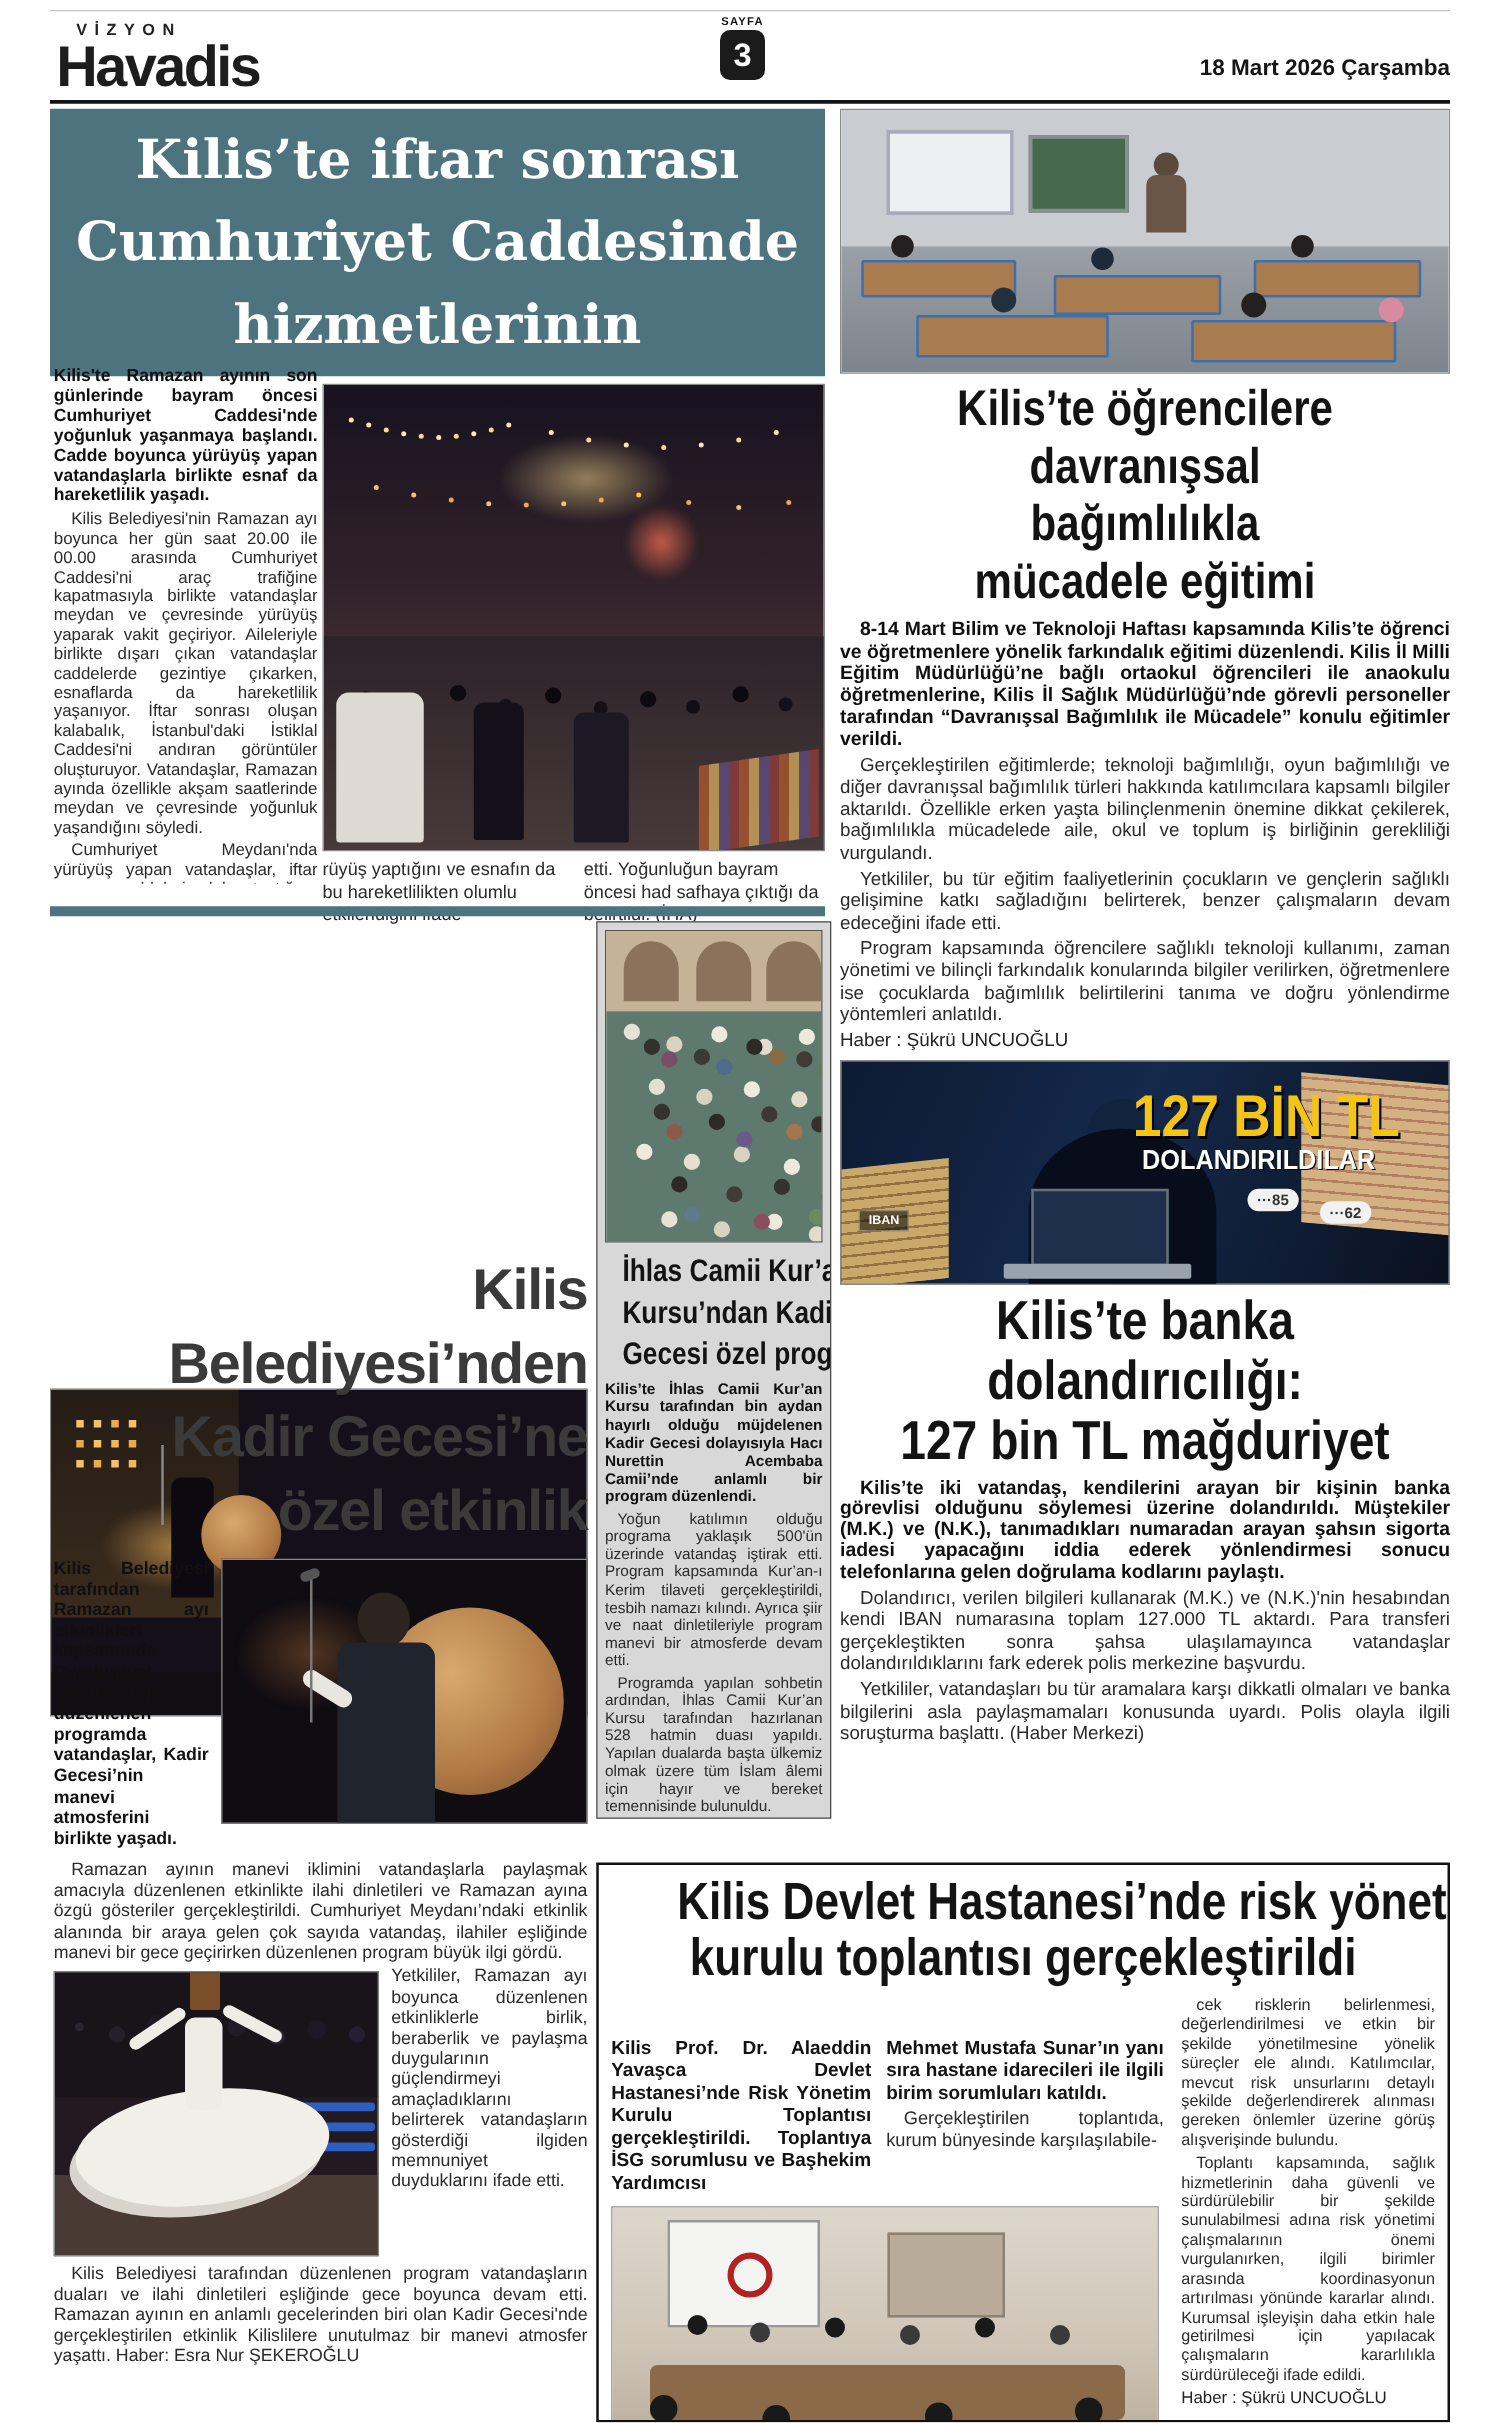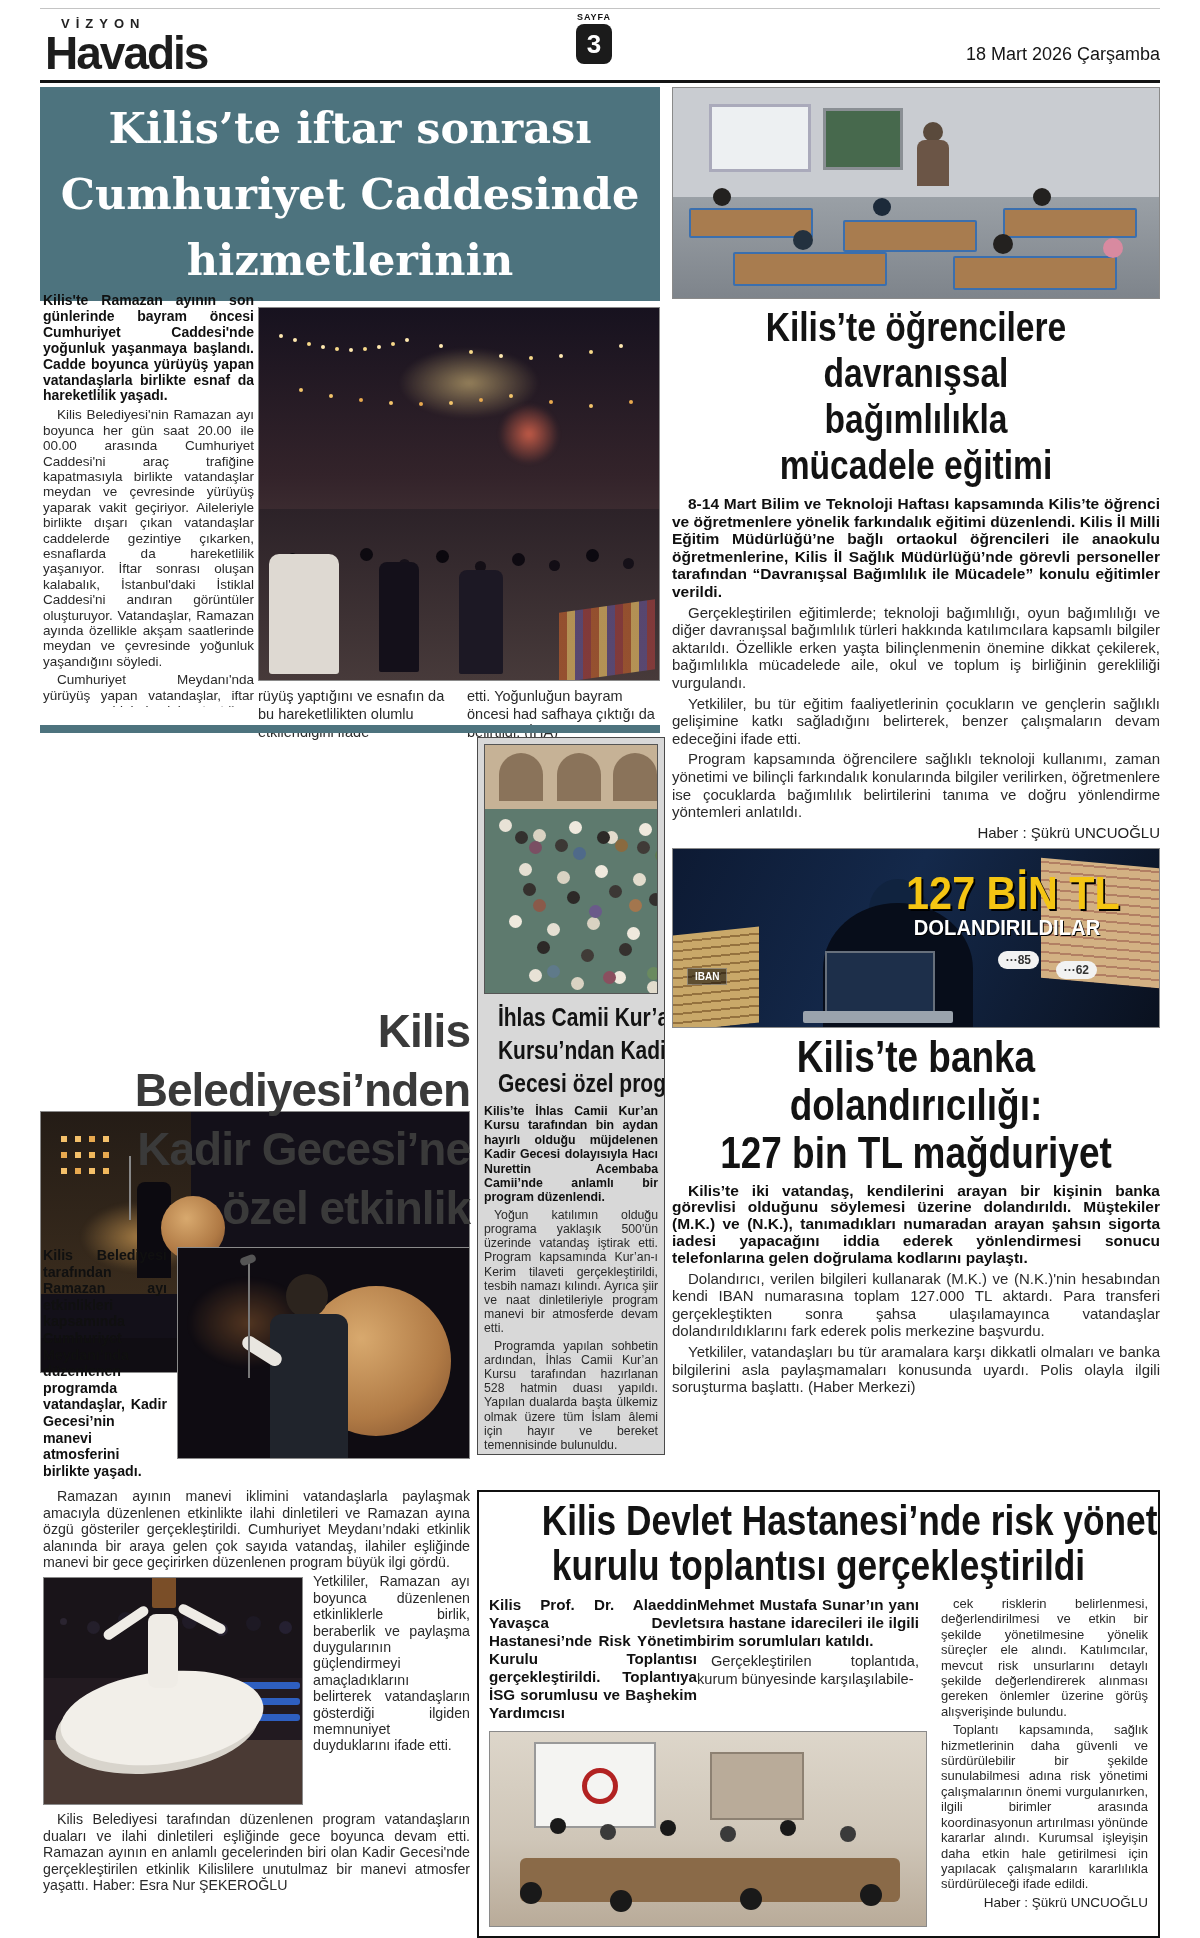--- a/index.html
+++ b/index.html
@@ -12,21 +12,21 @@
   .boldtxt{font-weight:bold;color:#111;}
   .photo{position:relative;overflow:hidden;border:1px solid #8a8a8a;box-sizing:border-box;}
   
   .topline{position:absolute;left:40px;top:8px;width:1120px;height:1px;background:#c4c4c4;}
   .logo-top{font-size:13px;font-weight:bold;letter-spacing:6px;color:#222;margin-left:16px;}
   .logo-main{font-size:46px;font-weight:bold;letter-spacing:-2px;color:#1d1d1d;line-height:44px;}
   .badge{width:44px;text-align:center;}
   .badge-label{font-size:9px;font-weight:bold;color:#111;letter-spacing:1px;}
   .badge-num{margin:2px auto 0;width:36px;height:40px;background:#1b1b1b;border-radius:8px;
              color:#fff;font-size:26px;font-weight:bold;line-height:40px;}
-  .date{font-size:18px;font-weight:normal;color:#151515;}
+  .date{font-size:18px;font-weight:bold;color:#151515;}
   .header-rule{position:absolute;left:40px;top:80px;width:1120px;height:3px;background:#141414;}
   
   .teal-box{left:40px;top:87px;width:620px;height:214px;background:#4d737e;text-align:center;
             padding-top:8px;box-sizing:border-box;}
   .teal-box .tl{display:block;font-family:"DejaVu Serif",serif;font-weight:bold;color:#fff;
                 font-size:43px;line-height:66px;}
   
   .cond{text-align:center;color:#131313;font-weight:bold;}
   .cl{display:block;white-space:nowrap;transform:scaleX(0.84);transform-origin:50% 50%;}
   
@@ -51,33 +51,33 @@
   .panel .cl{font-size:25px;line-height:33px;}
   .panel-lead{font-weight:bold;color:#101010;font-size:12.3px;line-height:14.4px;}
   .panel p.bp{font-size:12.3px;line-height:14.2px;text-indent:10px;text-align:justify;}
   
   .right-col{left:672px;top:87px;width:488px;}
   .classroom{width:100%;height:212px;}
   .edu-headline{margin-top:5px;}
   .edu-headline .cl{font-size:40px;line-height:46px;}
   .edu-lead{margin-top:7px;font-size:15.5px;line-height:17.6px;}
   .rc p.bp{font-size:15px;line-height:17.6px;text-indent:16px;text-align:justify;}
-  .byline{text-align:right;font-size:15px;color:#222;}
+  .byline{font-size:15px;color:#222;}
   .g127{width:100%;height:180px;margin-top:7px;background:linear-gradient(115deg,#0d1a33,#14294b 45%,#0a111f);}
   .bank-headline{margin-top:5px;}
   .bank-headline .cl{font-size:44px;line-height:48px;}
   .bank-lead{margin-top:6px;font-size:15.5px;line-height:16.8px;}
   .lead-just{font-weight:bold;color:#0f0f0f;text-align:justify;text-indent:16px;}
   
   .bottom-box{left:477px;top:1490px;width:683px;height:448px;background:#fff;border:2px solid #101010;
               box-sizing:border-box;padding:6px 10px;overflow:hidden;}
   .hosp-headline .cl{font-size:42px;line-height:45px;}
   .hosp-cols{display:flex;margin-top:8px;}
   .hosp-left{width:442px;}
-  .hosp-row{display:flex;}
+  .hosp-row{display:flex;gap:12px;margin-top:34px;}
   .hosp-row p{font-size:15.2px;line-height:18px;}
   .hosp-col1{width:208px;}
   .hosp-col2{width:222px;}
   .hosp-col2 .bp2{font-size:14.6px;line-height:17.6px;text-indent:14px;text-align:justify;}
   .meeting{width:438px;height:196px;margin-top:6px;}
   .hosp-col3{width:212px;margin-left:14px;font-size:13px;line-height:15.4px;}
   .hosp-col3 p.bp{text-indent:12px;text-align:justify;}
   .hosp-col3 .byline{font-size:13.5px;margin-top:2px;}
   
   .g-money{position:absolute;background:repeating-linear-gradient(0deg,#c9a869 0 7px,#94713e 7px 9px);}

